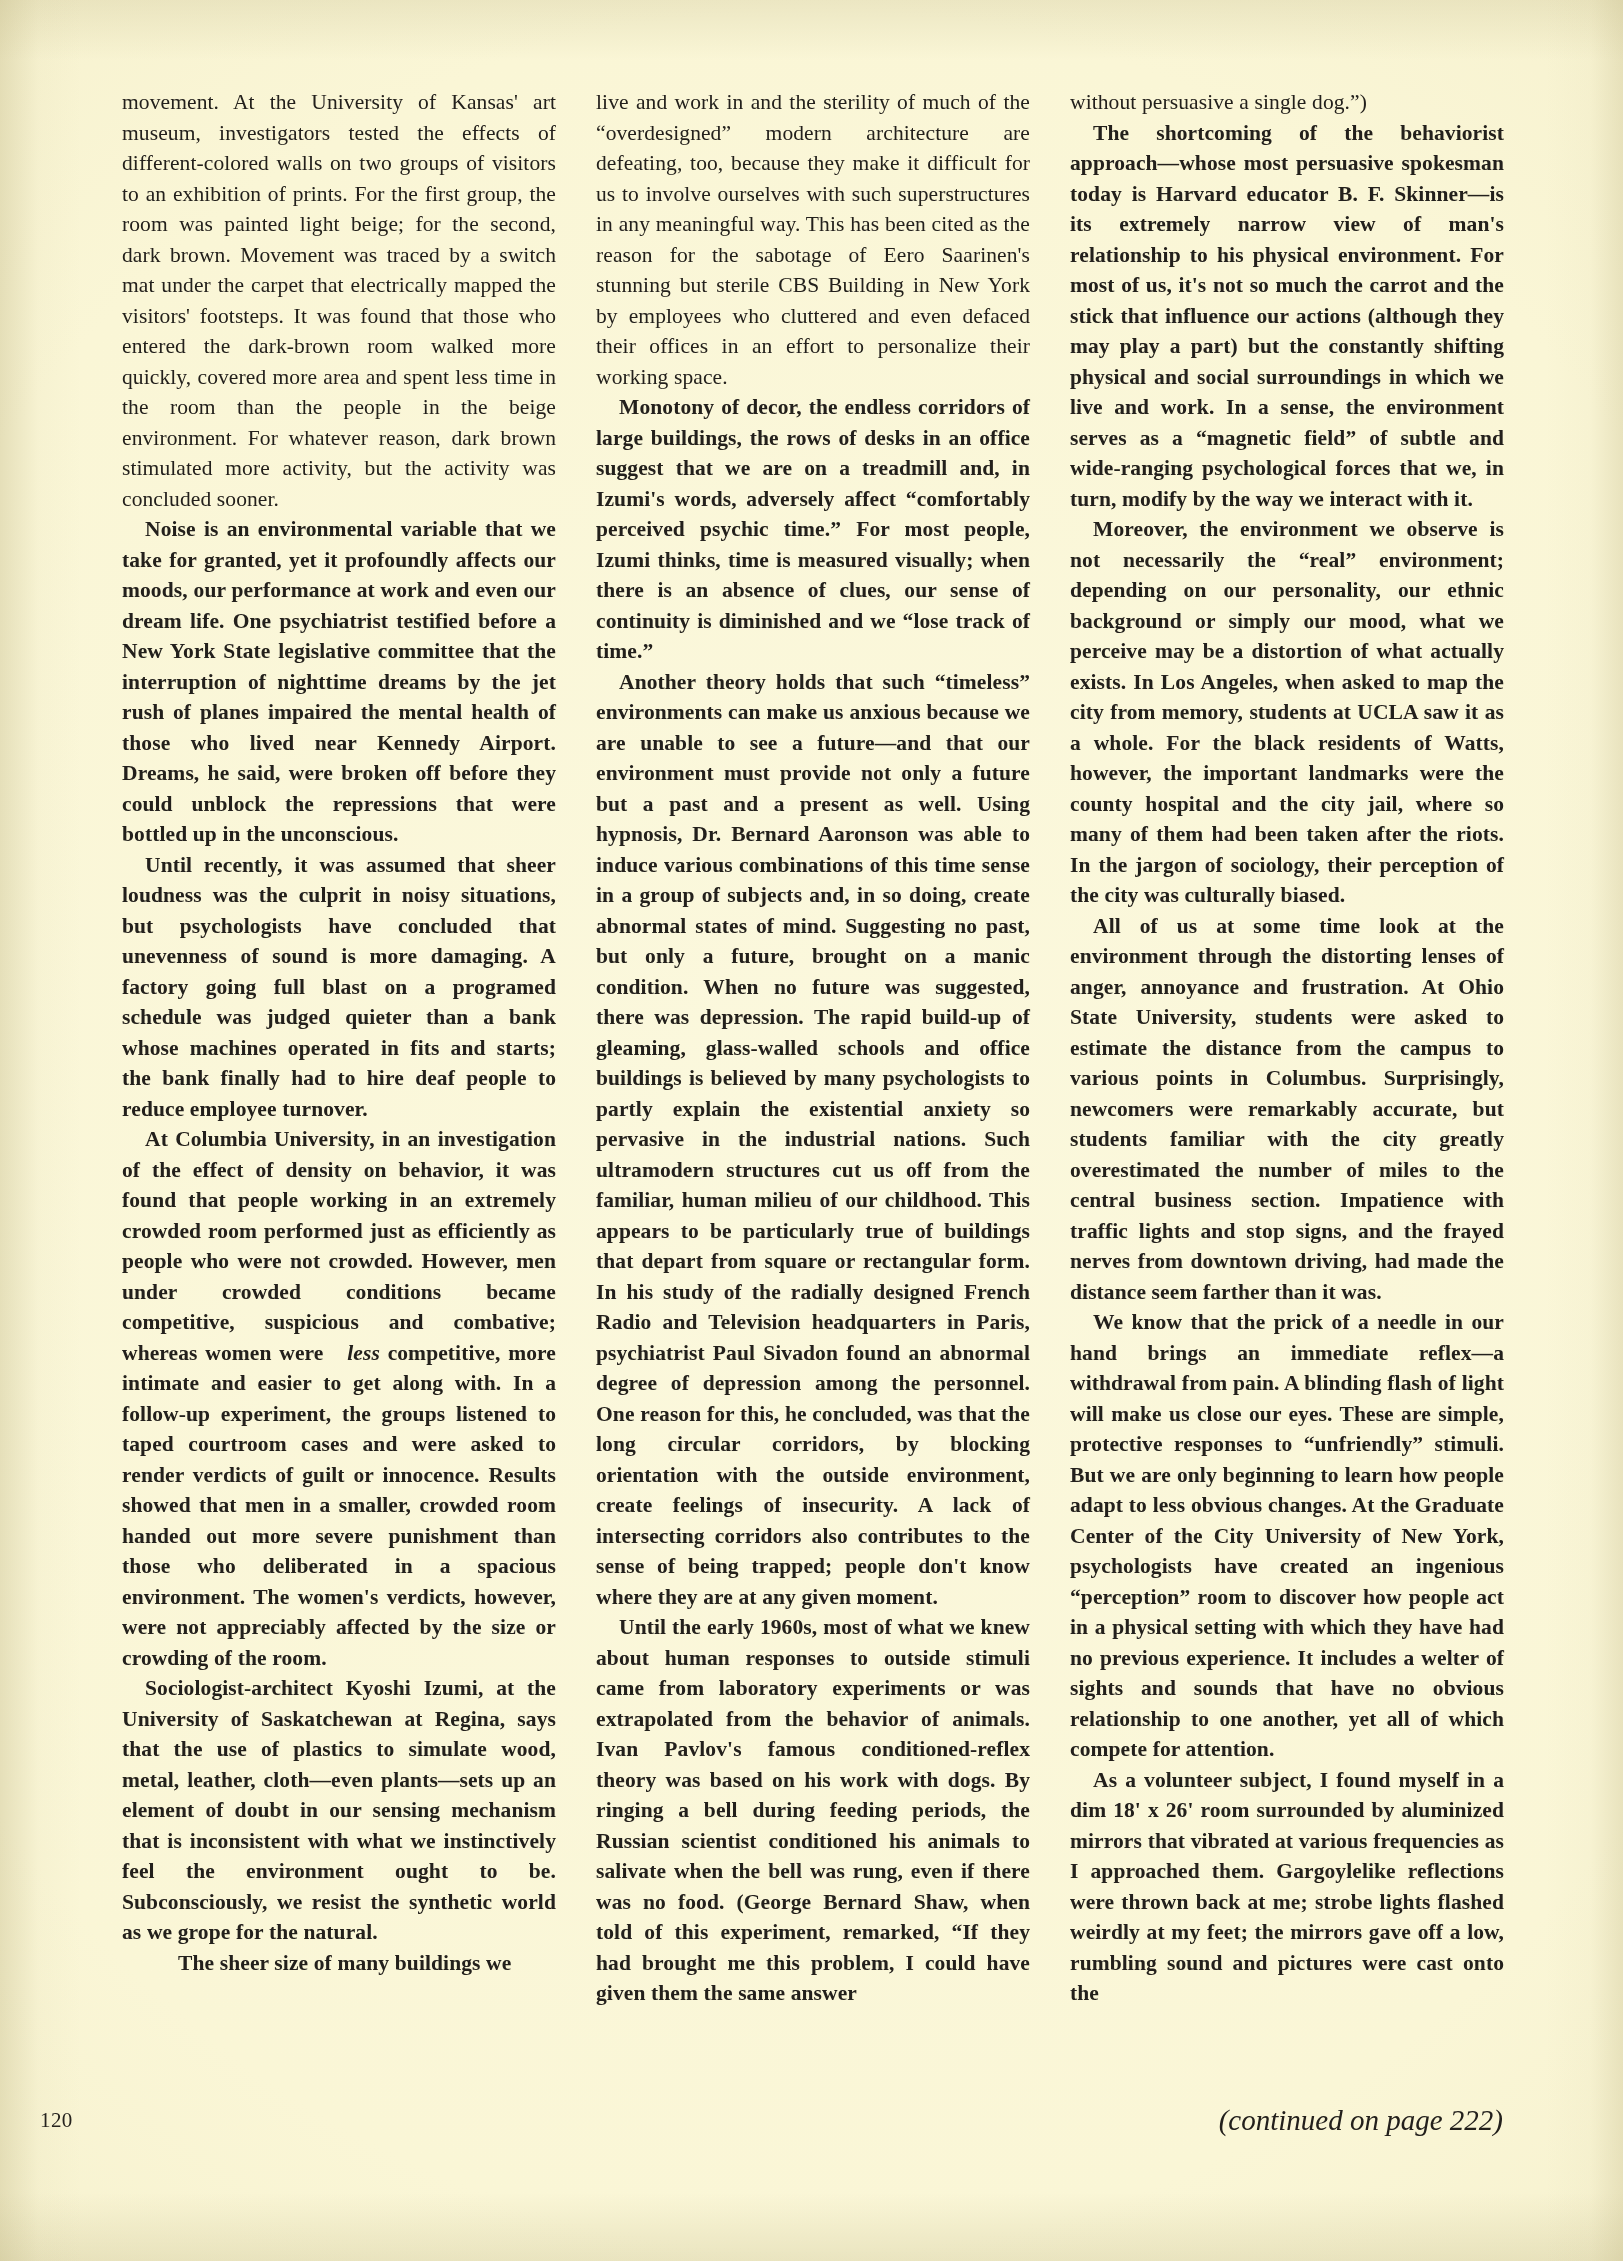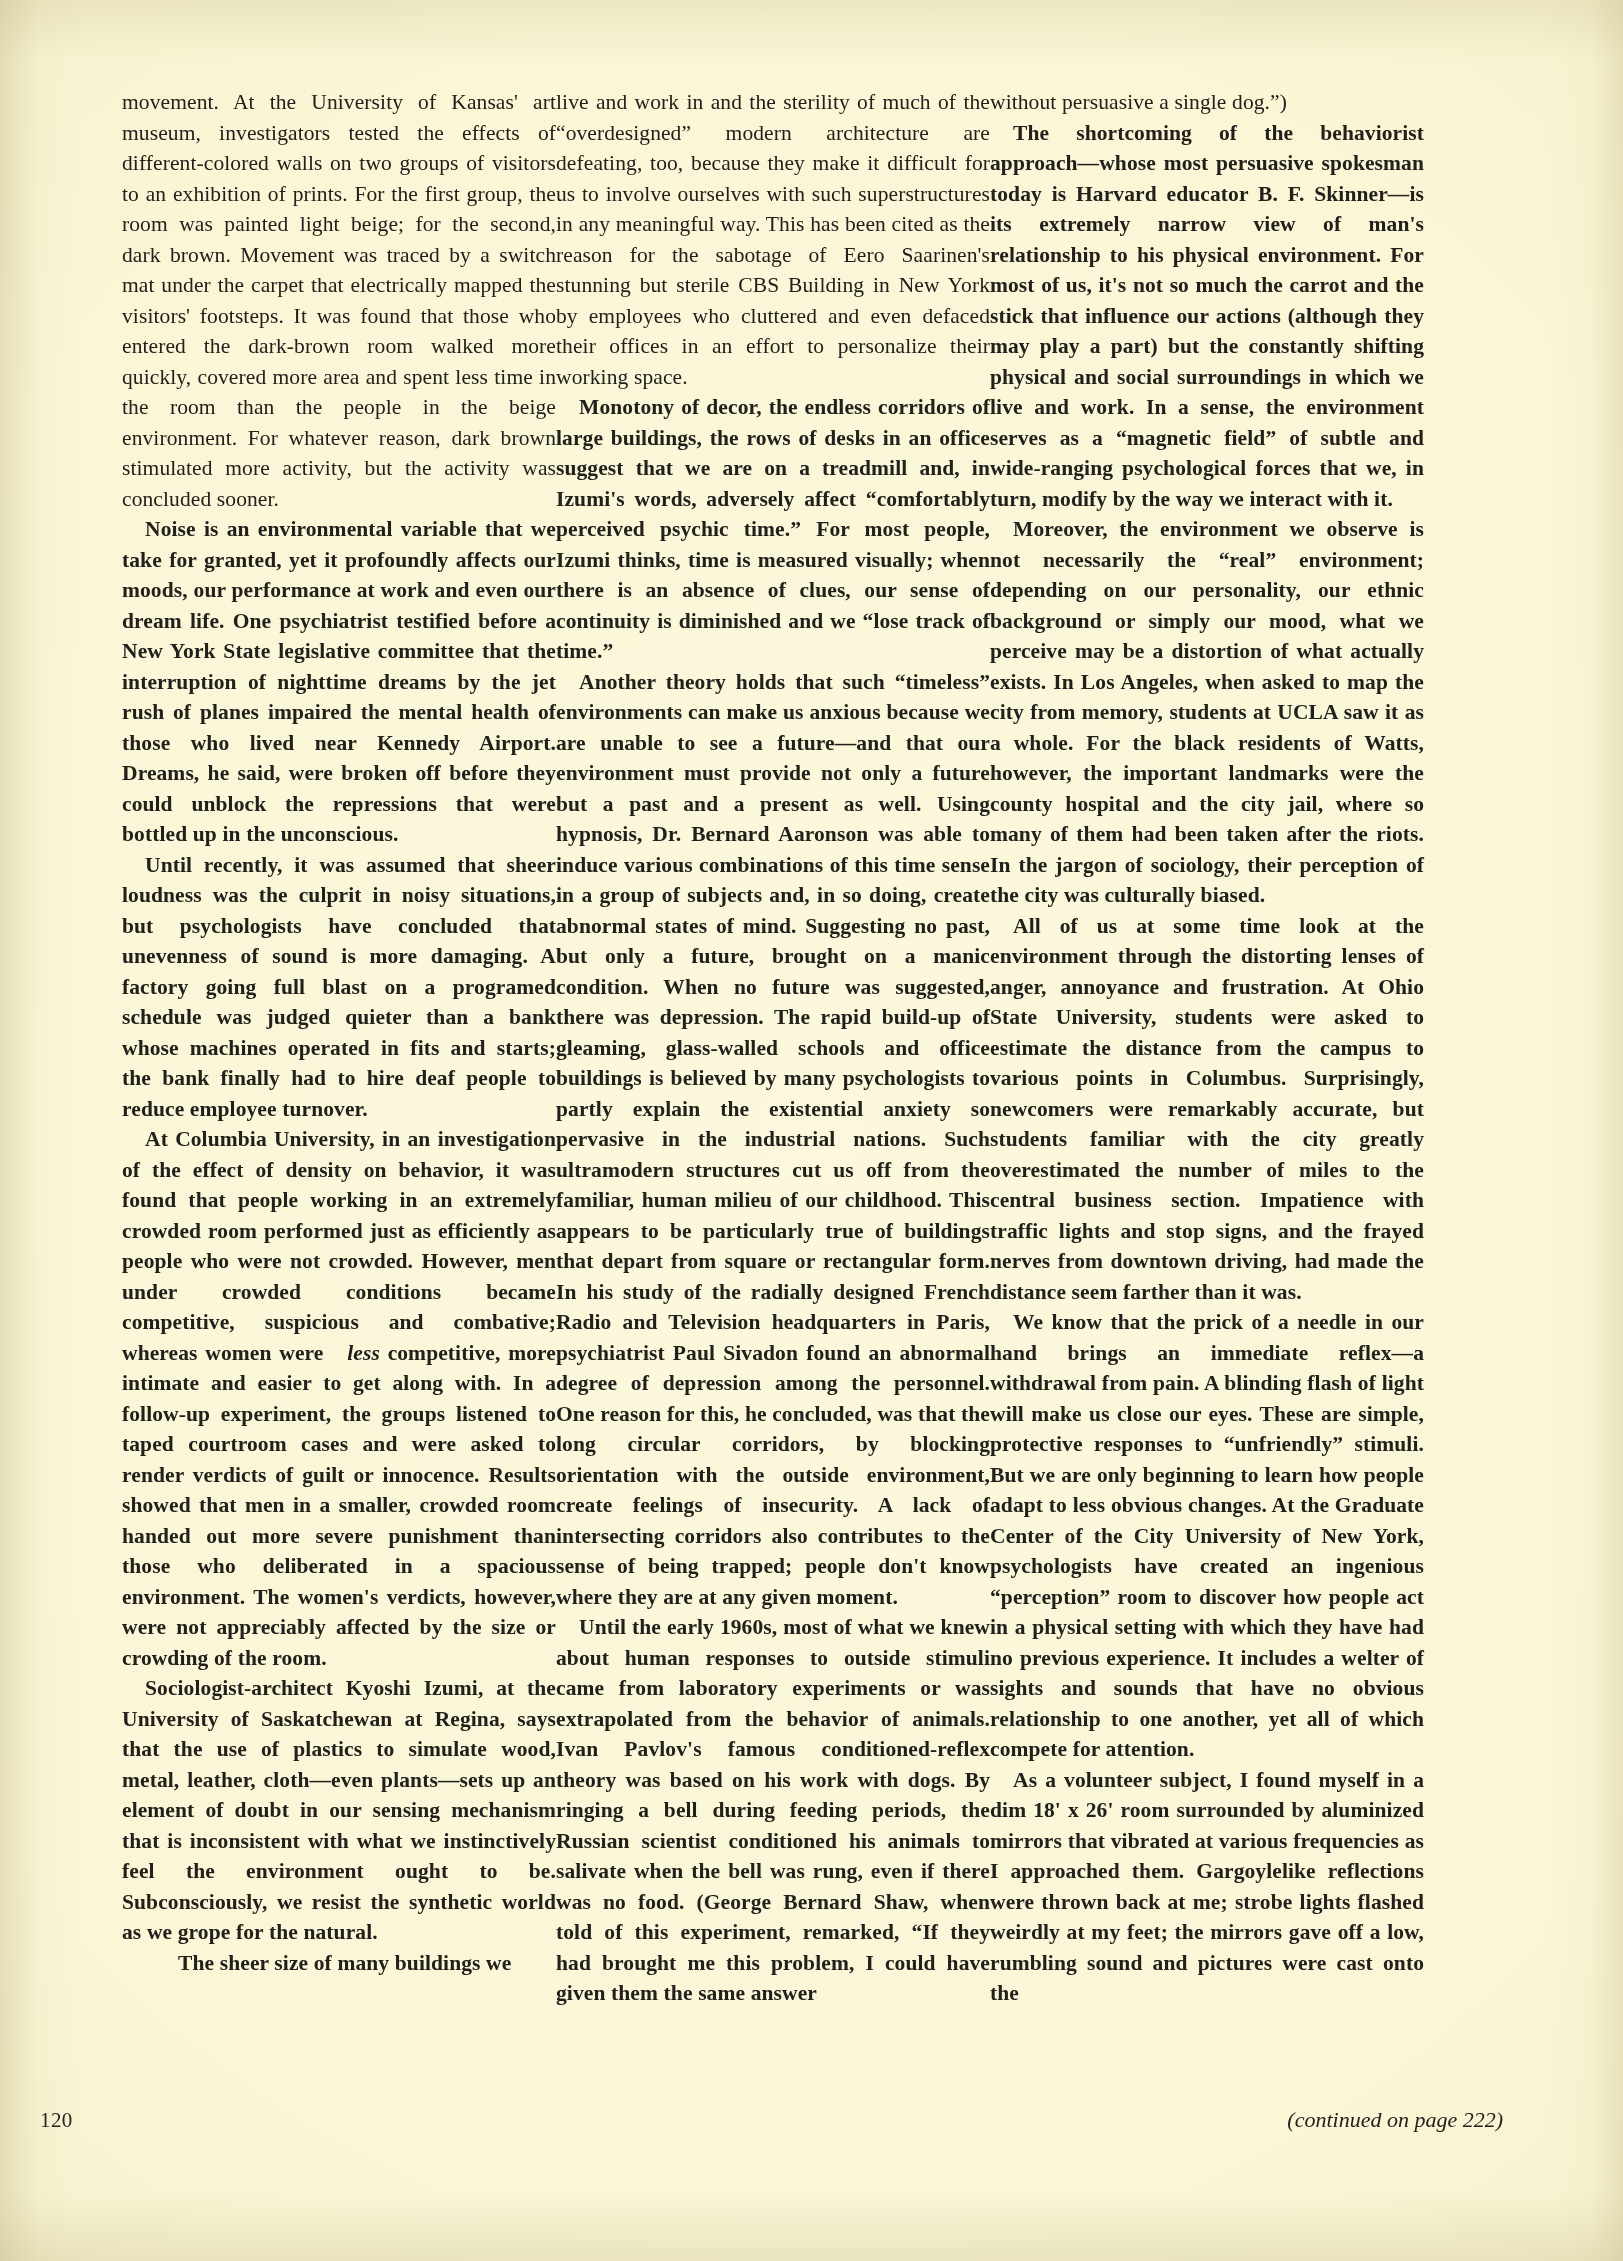--- a/index.html
+++ b/index.html
@@ -32,20 +32,21 @@
       linear-gradient(180deg, rgba(185,175,125,0.22) 0px, rgba(0,0,0,0) 61px),
       linear-gradient(0deg, rgba(185,175,125,0.25) 0px, rgba(0,0,0,0) 68px);
   }
 
   #columns {
     position: absolute;
     left: 122px;
     top: 87px;
     width: 1381px;
     display: flex;
+    gap: 40px;
     align-items: flex-start;
   }
   .column {
     width: 434px;
     flex: 0 0 434px;
   }
   .column p {
     margin: 0;
     text-align: justify;
     text-justify: inter-word;
@@ -82,21 +83,21 @@
     text-indent: 56px;
   }
 
   #continued {
     position: absolute;
     left: 1092px;
     top: 2105px;
     width: 411px;
     text-align: right;
     font-style: italic;
-    font-size: 22px;
+    font-size: 29px;
     line-height: 30.5px;
     color: #23201c;
   }
 </style>
 </head>
 <body>
 
 <div id="page">
 
   <div id="columns">

